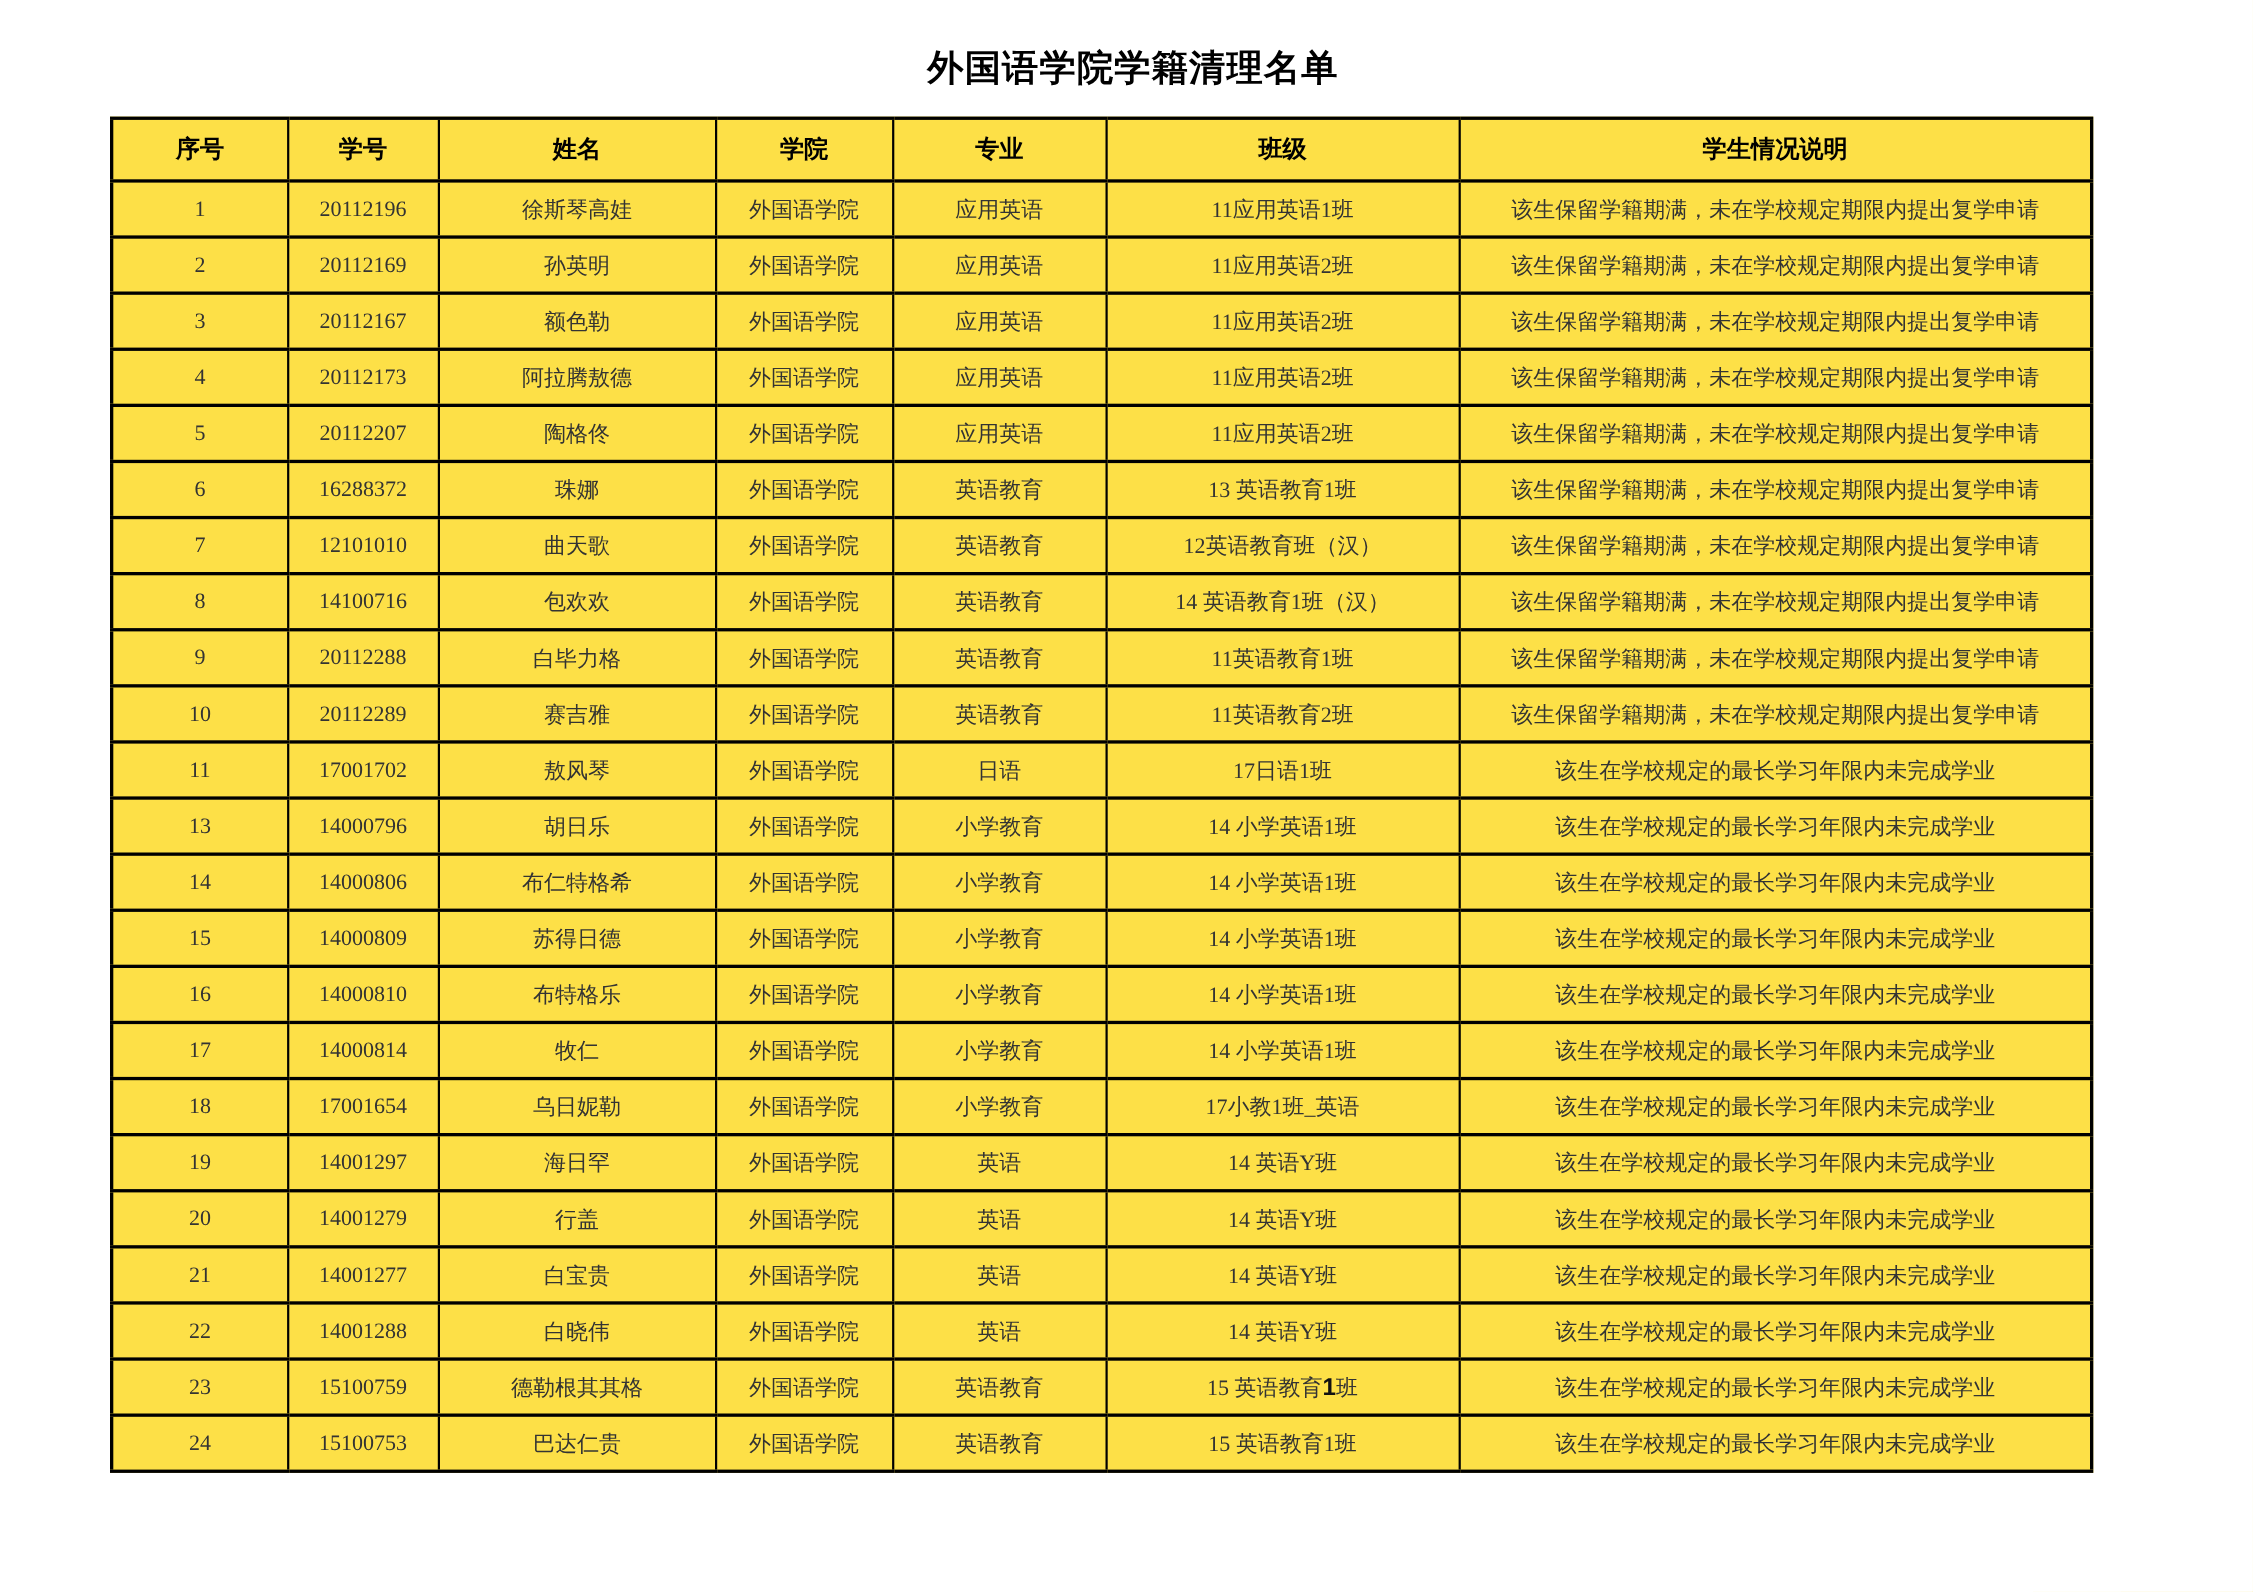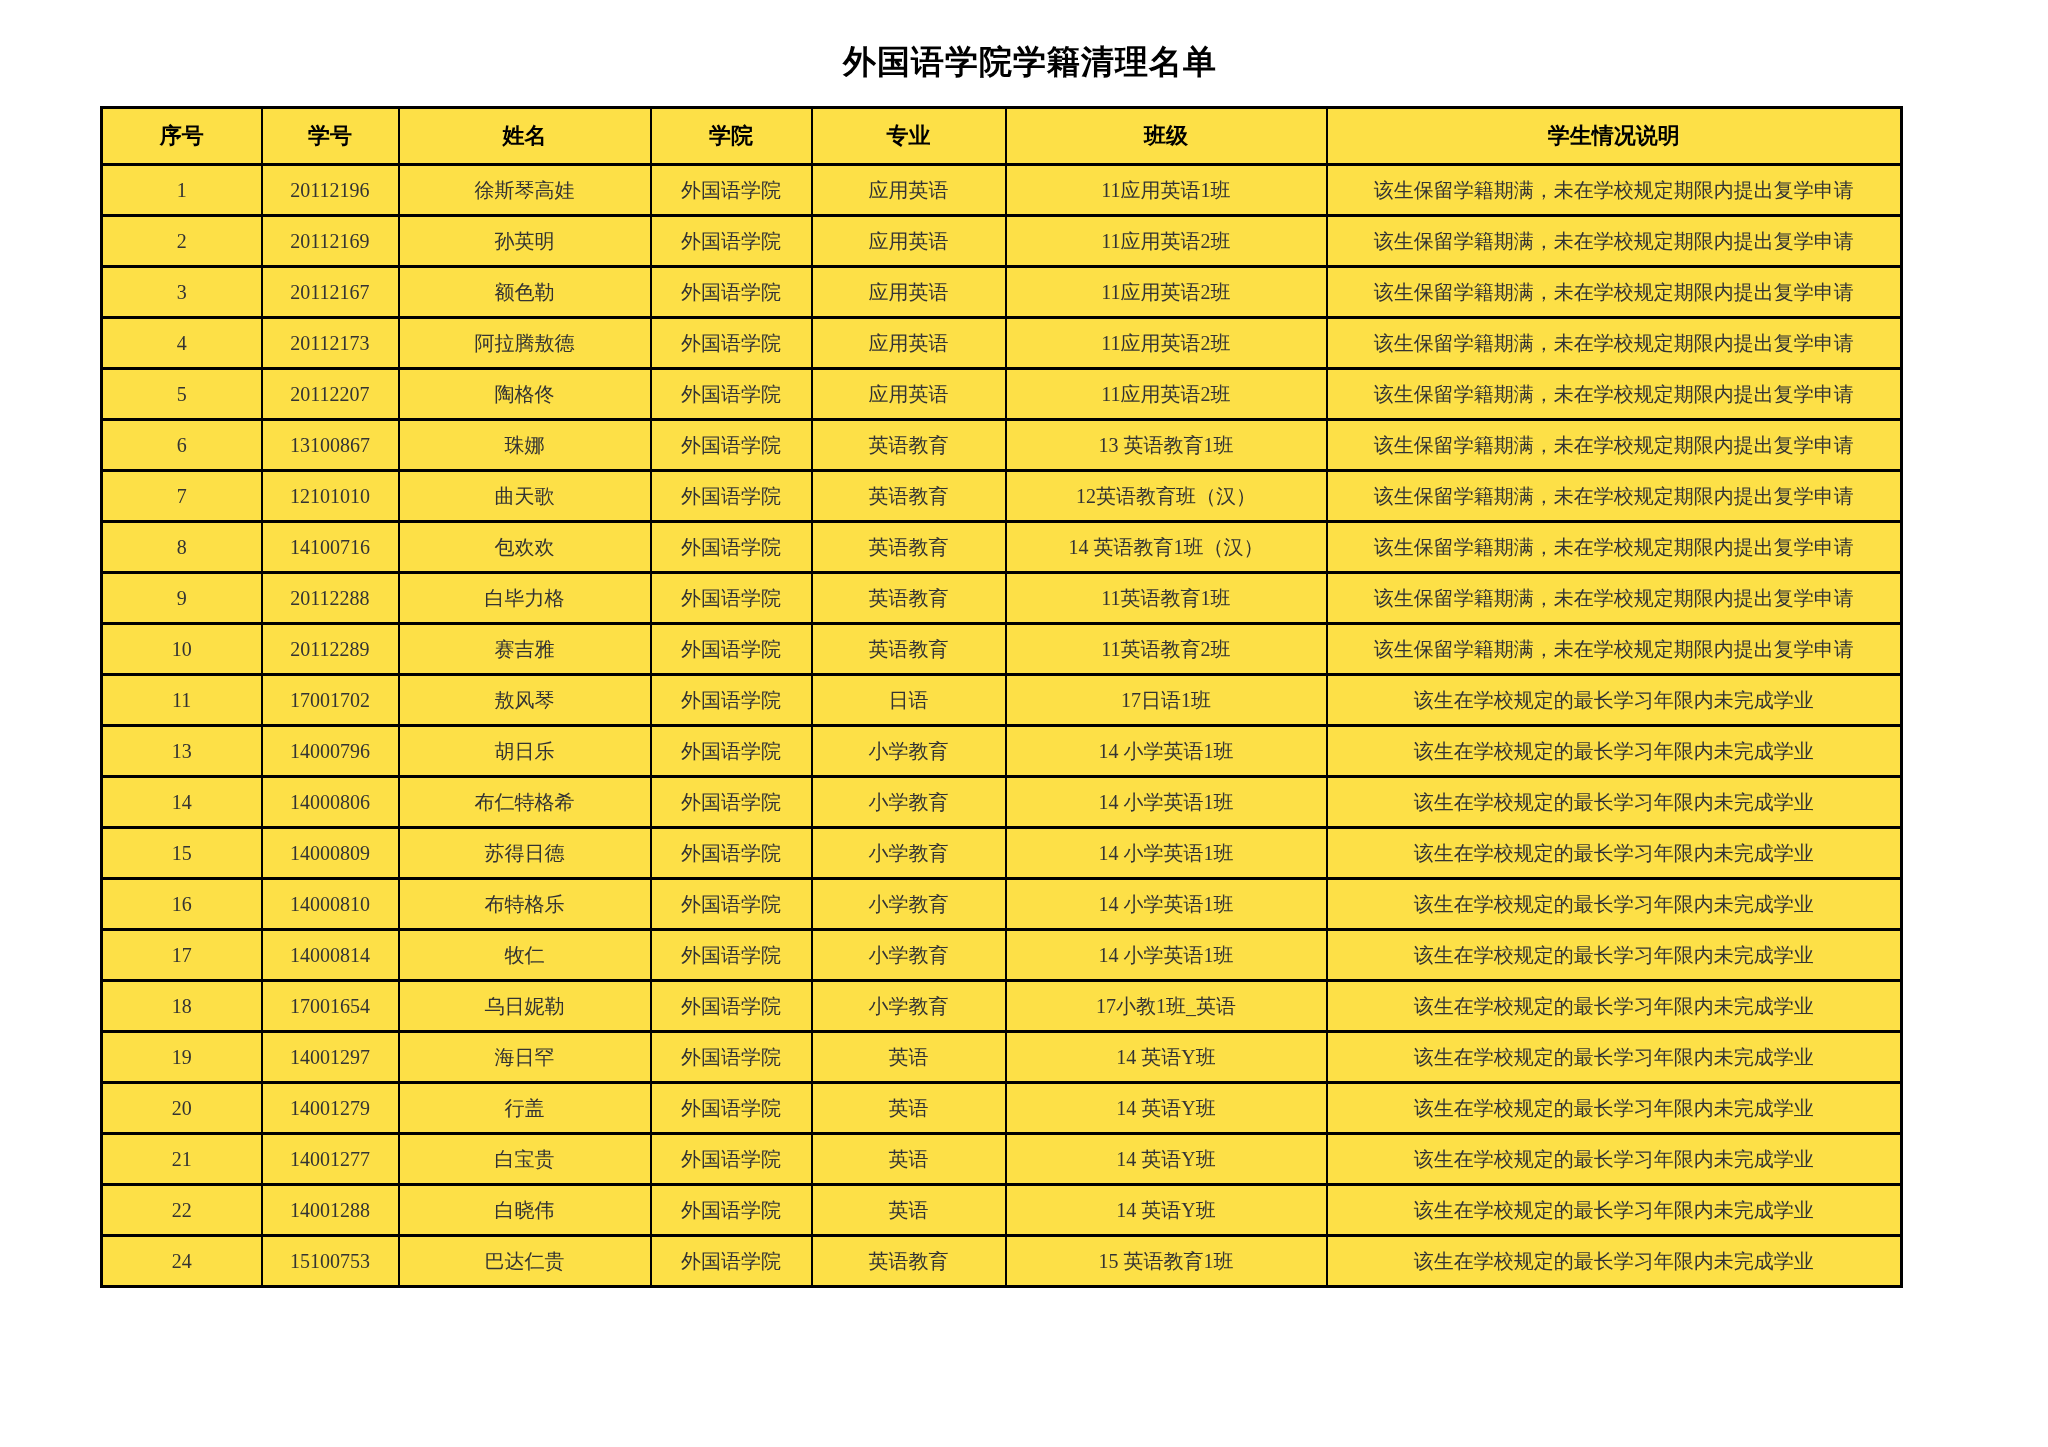--- a/index.html
+++ b/index.html
@@ -141,21 +141,21 @@
       <td>5</td>
       <td>20112207</td>
       <td>陶格佟</td>
       <td>外国语学院</td>
       <td>应用英语</td>
       <td>11应用英语2班</td>
       <td>该生保留学籍期满，未在学校规定期限内提出复学申请</td>
     </tr>
         <tr>
       <td>6</td>
-      <td>13100867</td>
+      <td>16288372</td>
       <td>珠娜</td>
       <td>外国语学院</td>
       <td>英语教育</td>
       <td>13 英语教育1班</td>
       <td>该生保留学籍期满，未在学校规定期限内提出复学申请</td>
     </tr>
         <tr>
       <td>7</td>
       <td>12101010</td>
       <td>曲天歌</td>
@@ -284,20 +284,29 @@
         <tr>
       <td>22</td>
       <td>14001288</td>
       <td>白晓伟</td>
       <td>外国语学院</td>
       <td>英语</td>
       <td>14 英语Y班</td>
       <td>该生在学校规定的最长学习年限内未完成学业</td>
     </tr>
         <tr>
+      <td>23</td>
+      <td>15100759</td>
+      <td>德勒根其其格</td>
+      <td>外国语学院</td>
+      <td>英语教育</td>
+      <td>15 英语教育<span class="bold-digit">1</span>班</td>
+      <td>该生在学校规定的最长学习年限内未完成学业</td>
+    </tr>
+        <tr>
       <td>24</td>
       <td>15100753</td>
       <td>巴达仁贵</td>
       <td>外国语学院</td>
       <td>英语教育</td>
       <td>15 英语教育1班</td>
       <td>该生在学校规定的最长学习年限内未完成学业</td>
     </tr>
       </tbody>
   </table>

